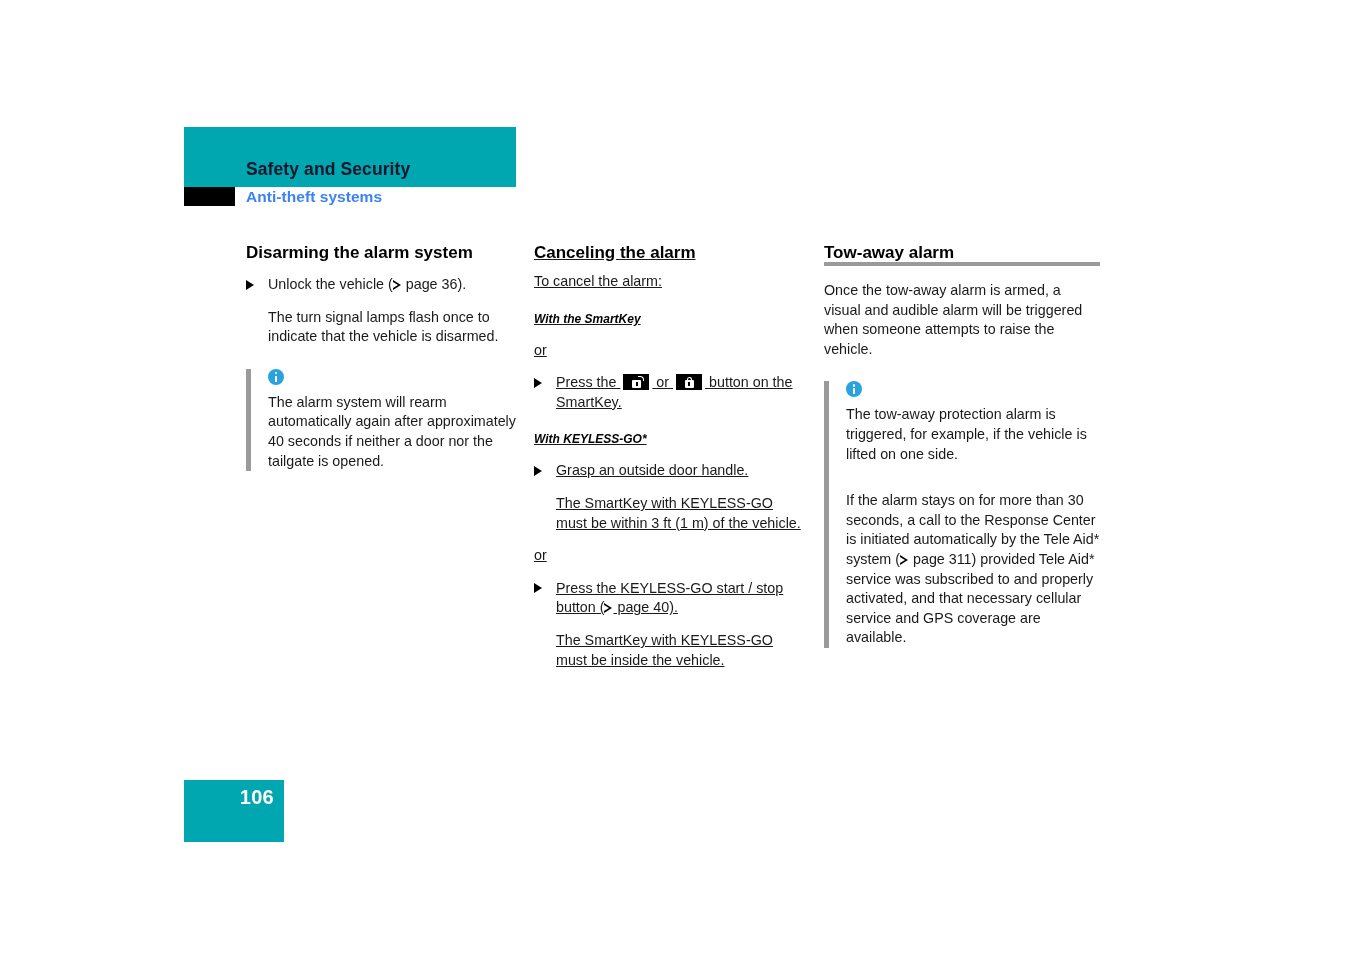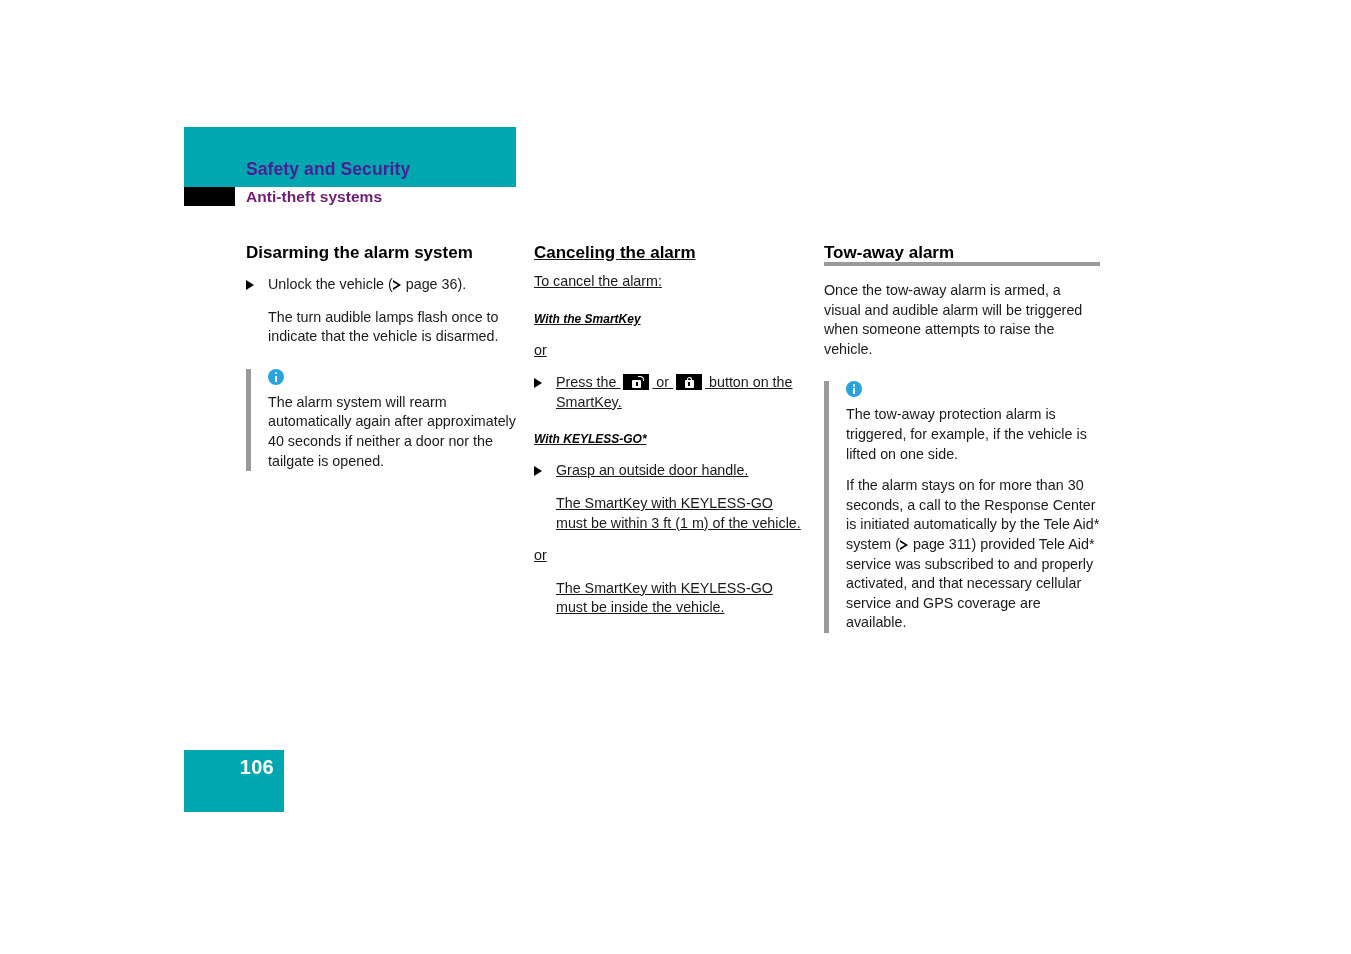--- a/index.html
+++ b/index.html
@@ -24,38 +24,38 @@
     width: 332px;
     height: 60px;
     background: #00a6b0;
   }
   .header-band-title {
     position: absolute;
     left: 62px;
     bottom: 7px;
     font-size: 17.5px;
     font-weight: bold;
-    color: #4c1d95;
+    color: #0f172a;
     letter-spacing: .1px;
   }
   .header-black-tab {
     position: absolute;
     left: 184px;
     top: 187px;
     width: 51px;
     height: 19px;
     background: #000000;
   }
   .header-subtitle {
     position: absolute;
     left: 246px;
     top: 188px;
     font-size: 15.5px;
     font-weight: bold;
-    color: #701a75;
+    color: #3b82f6;
     letter-spacing: .05px;
   }
 
   
   .col {
     position: absolute;
     top: 244px;
     font-size: 14.3px;
     line-height: 19.6px;
     color: #1a1a1a;
@@ -179,21 +179,21 @@
   .info-icon::after {
     content: "";
     position: absolute;
     left: 7px;
     top: 7px;
     width: 2.4px;
     height: 6px;
     background: #ffffff;
   }
   .note p { margin: 0; }
-  .note p + p { margin-top: 12px; }
+  .note p + p { margin-top: 27px; }
 
   
   .keybtn {
     display: inline-block;
     width: 26px;
     height: 16px;
     background: #000000;
     position: relative;
     vertical-align: -3px;
     margin: 0 3px;
@@ -241,21 +241,21 @@
     border-bottom: none;
     border-left: none;
     border-radius: 0 4px 0 0;
     box-sizing: border-box;
   }
 
   
   .page-num-box {
     position: absolute;
     left: 184px;
-    top: 750px;
+    top: 780px;
     width: 100px;
     height: 62px;
     background: #00a6b0;
   }
   .page-num {
     position: absolute;
     right: 10px;
     top: 6px;
     font-size: 20px;
     font-weight: bold;
@@ -274,21 +274,21 @@
 
 <div class="col" id="col-1">
 
   <div class="sec-title">Disarming the alarm system</div>
 
   <div class="step">
     <span class="tri"></span>
     <span>Unlock the vehicle (</span><span class="xtri-wrap"></span><span> page 36).</span>
   </div>
 
-  <div class="substep">The turn audible lamps flash once to indicate that the vehicle is disarmed.</div>
+  <div class="substep">The turn signal lamps flash once to indicate that the vehicle is disarmed.</div>
 
   <div class="note">
     <span class="note-bar"></span>
     <div class="info-icon"></div>
     <p>The alarm system will rearm automatically again after approximately 40 seconds if neither a door nor the tailgate is opened.</p>
   </div>
 
 </div>
 
 <div class="col" id="col-2">
@@ -311,20 +311,24 @@
 
   <div class="step">
     <span class="tri"></span>
     <span>Grasp an outside door handle.</span>
   </div>
 
   <div class="substep">The SmartKey with KEYLESS-GO must be within 3 ft (1 m) of the vehicle.</div>
 
   <div class="or-line">or</div>
 
+  <div class="step">
+    <span class="tri"></span>
+    <span>Press the KEYLESS-GO start / stop button (</span><span class="xtri-wrap"></span><span> page 40).</span>
+  </div>
 
   <div class="substep">The SmartKey with KEYLESS-GO must be inside the vehicle.</div>
 
 </div>
 
 <div class="col" id="col-3">
 
   <div class="sec-title ruled">Tow-away alarm</div>
   <div class="head-rule"></div>
 

